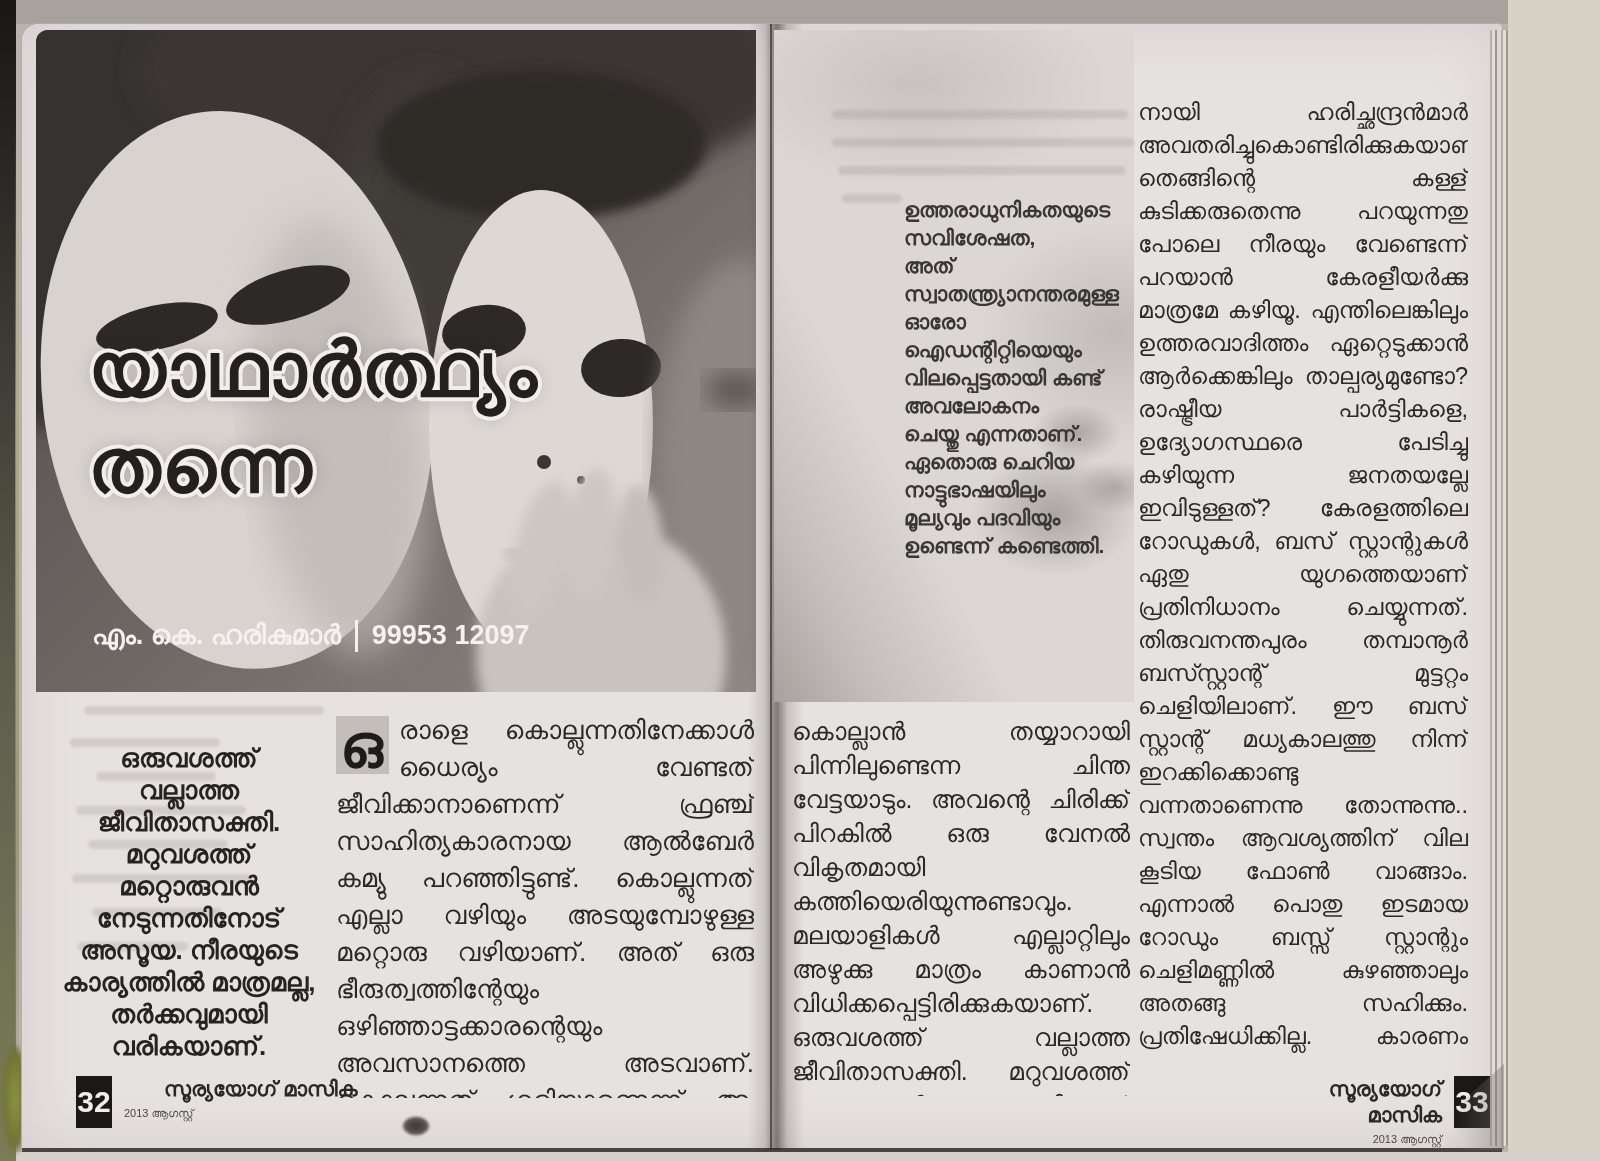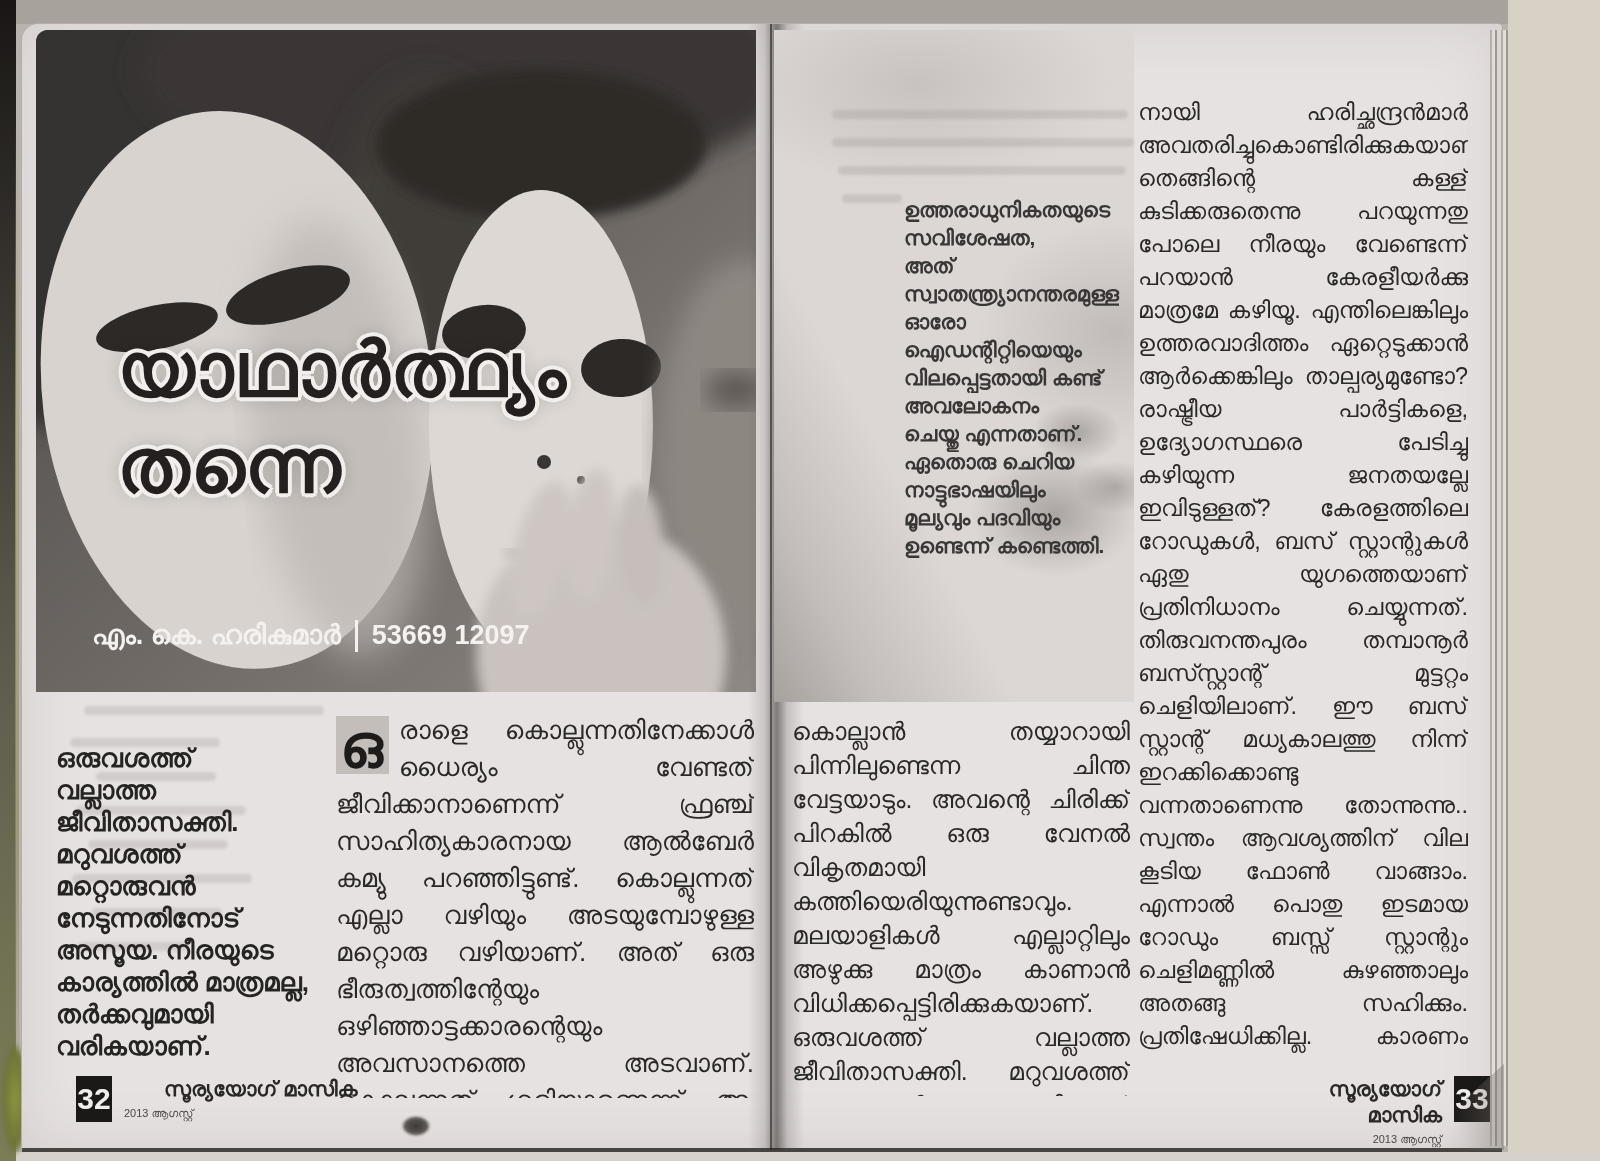--- a/index.html
+++ b/index.html
@@ -32,38 +32,38 @@
   .page-stack{position:absolute;left:1490px;top:30px;width:18px;height:1116px;
     background:repeating-linear-gradient(90deg,#b5afa9 0 2px,#e2ddd7 2px 5px,#9d9791 5px 7px,#ddd8d2 7px 11px);}
 
   
   .photo{position:absolute;left:36px;top:30px;width:720px;height:662px;border-radius:12px 0 0 0;overflow:hidden;}
   .photo svg{display:block;}
 
   .headline{position:absolute;left:88px;top:322px;width:640px;
     font-weight:bold;font-size:76px;line-height:96px;letter-spacing:1px;color:#24201f;
     text-shadow:-3px -3px 0 #f1eeec,3px -3px 0 #f1eeec,-3px 3px 0 #f1eeec,3px 3px 0 #f1eeec,
-      0 -4px 0 #f1eeec,0 4px 0 #f1eeec,-4px 0 0 #f1eeec,4px 0 0 #f1eeec,0 0 18px rgba(0,0,0,.25);margin-left:29px;}
+      0 -4px 0 #f1eeec,0 4px 0 #f1eeec,-4px 0 0 #f1eeec,4px 0 0 #f1eeec,0 0 18px rgba(0,0,0,.25);}
   .byline{position:absolute;left:92px;top:620px;width:620px;color:#f4f1ef;
     font-weight:bold;font-size:27px;display:flex;gap:14px;}
   .byline .sep{display:inline-block;width:3px;height:32px;background:#f4f1ef;}
 
   
   .gline{position:absolute;height:9px;border-radius:5px;background:#8d8783;opacity:.24;filter:blur(1.6px);}
 
   .sidebar-quote{position:absolute;left:56px;top:742px;width:266px;height:348px;overflow:hidden;
-    text-align:left;font-weight:bold;font-size:26px;line-height:32px;color:#262423;}
+    text-align:center;font-weight:bold;font-size:26px;line-height:32px;color:#262423;}
   .body-left{position:absolute;left:336px;top:712px;width:418px;height:386px;overflow:hidden;
     font-size:26px;line-height:37px;color:#2b2928;text-align:justify;}
   .dropcap{float:left;font-size:60px;line-height:54px;font-weight:bold;color:#1e1c1b;
     background:#c3beba;padding:4px 6px 0 4px;margin:4px 10px 0 0;}
 
   .footer{position:absolute;display:flex;align-items:flex-start;gap:12px;}
   .footer-left{left:76px;top:1076px;}
-  .pagebox{width:36px;height:46px;background:#1b1918;color:#f0edeb;font-weight:bold;font-size:30px;
+  .pagebox{width:36px;height:52px;background:#1b1918;color:#f0edeb;font-weight:bold;font-size:30px;
     display:flex;align-items:center;justify-content:center;}
   .foot-text .mag{font-weight:bold;font-size:21px;color:#2a2827;line-height:26px;margin-left:40px;}
   .foot-text .issue{font-size:11px;color:#4a4745;line-height:22px;}
 
   .stain{position:absolute;left:402px;top:1116px;width:28px;height:20px;border-radius:50%;
     background:radial-gradient(ellipse,#3c3835 0%,#5c5753 55%,transparent 75%);filter:blur(1px);}
 
   
   .gutter{position:absolute;left:748px;top:24px;width:56px;height:1126px;
     background:linear-gradient(90deg,transparent 0%,rgba(70,64,60,.18) 30%,rgba(45,41,38,.5) 48%,rgba(45,41,38,.55) 52%,rgba(80,74,70,.22) 70%,transparent 100%);}
@@ -164,21 +164,21 @@
   </div>
 
   <div class="headline">
     <div>യാഥാർത്ഥ്യം</div>
     <div>തന്നെ</div>
   </div>
 
   <div class="byline">
     <span>എം. കെ. ഹരികുമാർ</span>
     <span class="sep"></span>
-    <span>53669 12097</span>
+    <span>99953 12097</span>
   </div>
 
   <div class="gline" style="left:84px;top:706px;width:240px"></div>
   <div class="gline" style="left:70px;top:738px;width:150px"></div>
   <div class="gline" style="left:96px;top:772px;width:120px"></div>
   <div class="gline" style="left:76px;top:806px;width:170px"></div>
   <div class="gline" style="left:88px;top:840px;width:140px"></div>
   <div class="gline" style="left:72px;top:874px;width:180px"></div>
   <div class="gline" style="left:92px;top:908px;width:130px"></div>
   <div class="gline" style="left:78px;top:942px;width:110px"></div>

